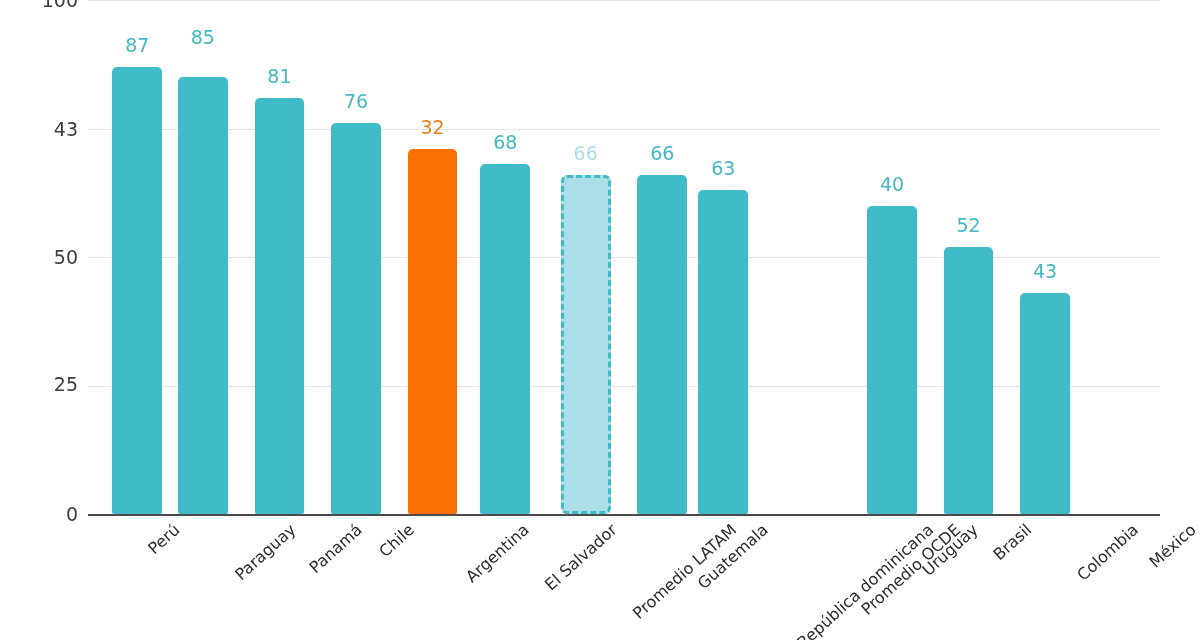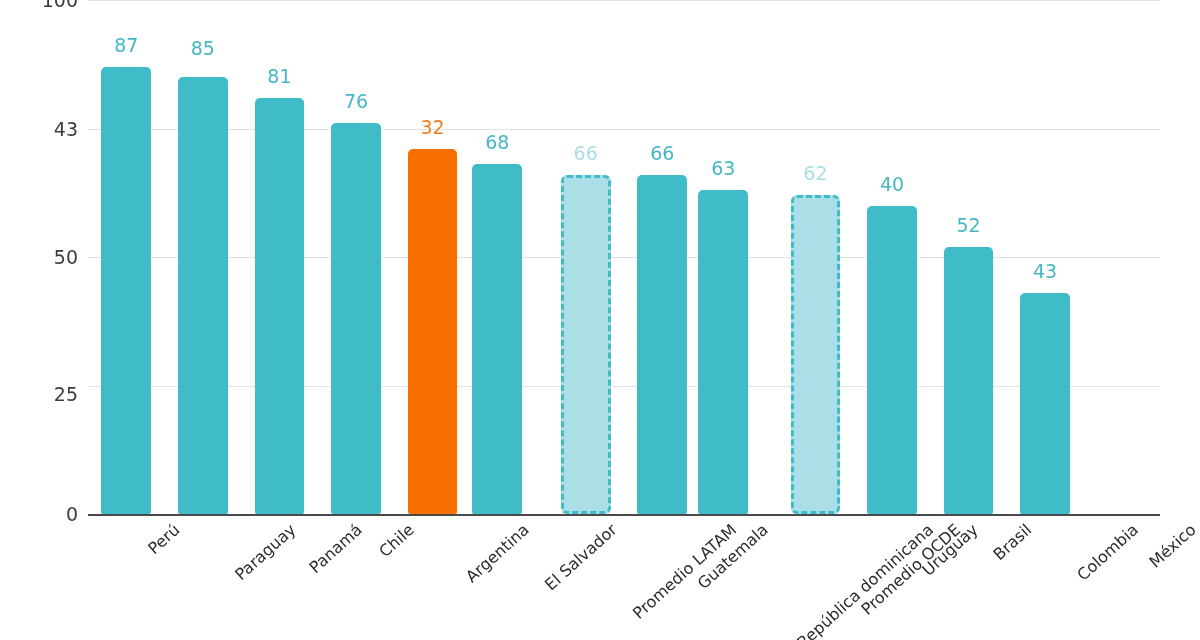--- a/index.html
+++ b/index.html
@@ -127,59 +127,55 @@
 
   <div class="plot-area">
     <div class="gridlines">
         <div class="gridline zero" style="top: 514px;"></div>
         <div class="gridline" style="top: 385.5px;"></div>
         <div class="gridline" style="top: 257px;"></div>
         <div class="gridline" style="top: 128.5px;"></div>
         <div class="gridline" style="top: 0px;"></div>
       </div>
     <div class="bars">
-        <div class="bar-slot" style="left: 0px; width: 76.5714px; text-decoration: underline;">
+        <div class="bar-slot" style="left: 11px; width: 76.5714px; text-decoration: underline;">
           <div class="bar" style="height: 447.18px;"></div>
           <div class="bar-label" style="bottom: 458.18px;">87</div>
         </div>
         <div class="bar-slot" style="left: 76.5714px; width: 76.5714px;">
           <div class="bar" style="height: 436.9px;"></div>
-          <div class="bar-label" style="bottom: 455px; margin-top: 8px;">85</div>
+          <div class="bar-label" style="bottom: 466px; margin-top: 8px;">85</div>
         </div>
         <div class="bar-slot" style="left: 153.143px; width: 76.5714px;">
           <div class="bar" style="height: 416.34px;"></div>
           <div class="bar-label" style="bottom: 427.34px;">81</div>
         </div>
         <div class="bar-slot" style="left: 229.714px; width: 76.5714px;">
           <div class="bar" style="height: 390.64px;"></div>
           <div class="bar-label" style="bottom: 401.64px;">76</div>
         </div>
         <div class="bar-slot" style="left: 306.286px; width: 76.5714px;">
           <div class="bar highlight" style="height: 364.94px;"></div>
           <div class="bar-label highlight" style="bottom: 375.94px;">32</div>
         </div>
-        <div class="bar-slot" style="left: 371px; width: 76.5714px;">
+        <div class="bar-slot" style="left: 379px; width: 76.5714px;">
           <div class="bar" style="height: 349.52px;"></div>
           <div class="bar-label" style="bottom: 360.52px;">68</div>
         </div>
         <div class="bar-slot" style="left: 459.429px; width: 76.5714px;">
           <div class="bar dashed" style="height: 339.24px;"></div>
           <div class="bar-label muted" style="bottom: 350.24px;">66</div>
         </div>
         <div class="bar-slot" style="left: 536px; width: 76.5714px;">
           <div class="bar" style="height: 339.24px;"></div>
           <div class="bar-label" style="bottom: 350.24px;">66</div>
         </div>
         <div class="bar-slot" style="left: 597px; width: 76.5714px;">
           <div class="bar" style="height: 323.82px;"></div>
           <div class="bar-label" style="bottom: 334.82px;">63</div>
-        </div>
-        <div class="bar-slot" style="left: 689.143px; width: 76.5714px;">
-          <div class="bar dashed" style="height: 318.68px;"></div>
-          <div class="bar-label muted" style="bottom: 329.68px;">62</div>
         </div>
         <div class="bar-slot" style="left: 765.714px; width: 76.5714px;">
           <div class="bar" style="height: 308.4px;"></div>
           <div class="bar-label" style="bottom: 319.4px;">40</div>
         </div>
         <div class="bar-slot" style="left: 842.286px; width: 76.5714px;">
           <div class="bar" style="height: 267.28px;"></div>
           <div class="bar-label" style="bottom: 278.28px; text-align: center;">52</div>
         </div>
         <div class="bar-slot" style="left: 918.857px; width: 76.5714px; text-decoration: underline;">
@@ -202,17 +198,17 @@
       <div class="xtick" style="left: 583.474px;">Guatemala</div>
       <div class="xtick" style="left: 660.046px;">República dominicana</div>
       <div class="xtick" style="left: 736.617px;">Promedio OCDE</div>
       <div class="xtick" style="left: 813.189px;">Uruguay</div>
       <div class="xtick" style="left: 889.76px;">Brasil</div>
       <div class="xtick" style="left: 966.331px;">Colombia</div>
       <div class="xtick" style="left: 1042.9px;">México</div>
     </div>
 
 <div class="ytick" style="top: 514px;">0</div>
-    <div class="ytick" style="top: 394px; text-align: right;">25</div>
+    <div class="ytick" style="top: 384px; text-align: right;">25</div>
     <div class="ytick" style="top: 257px;">50</div>
     <div class="ytick" style="top: 128.5px;">43</div>
     <div class="ytick" style="top: 0px;">100</div>
   </div>
 
 </body></html>

